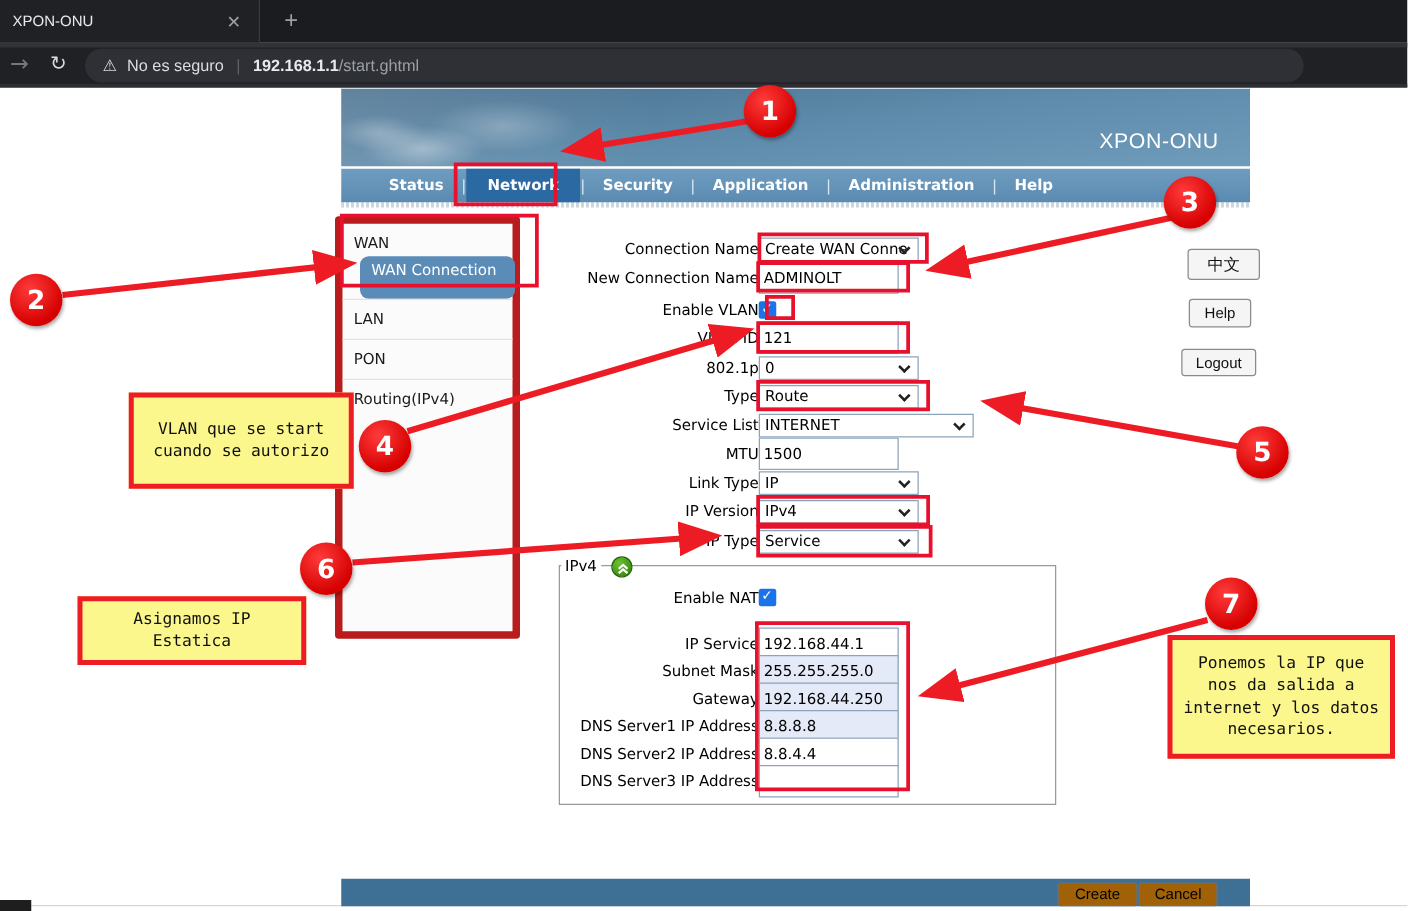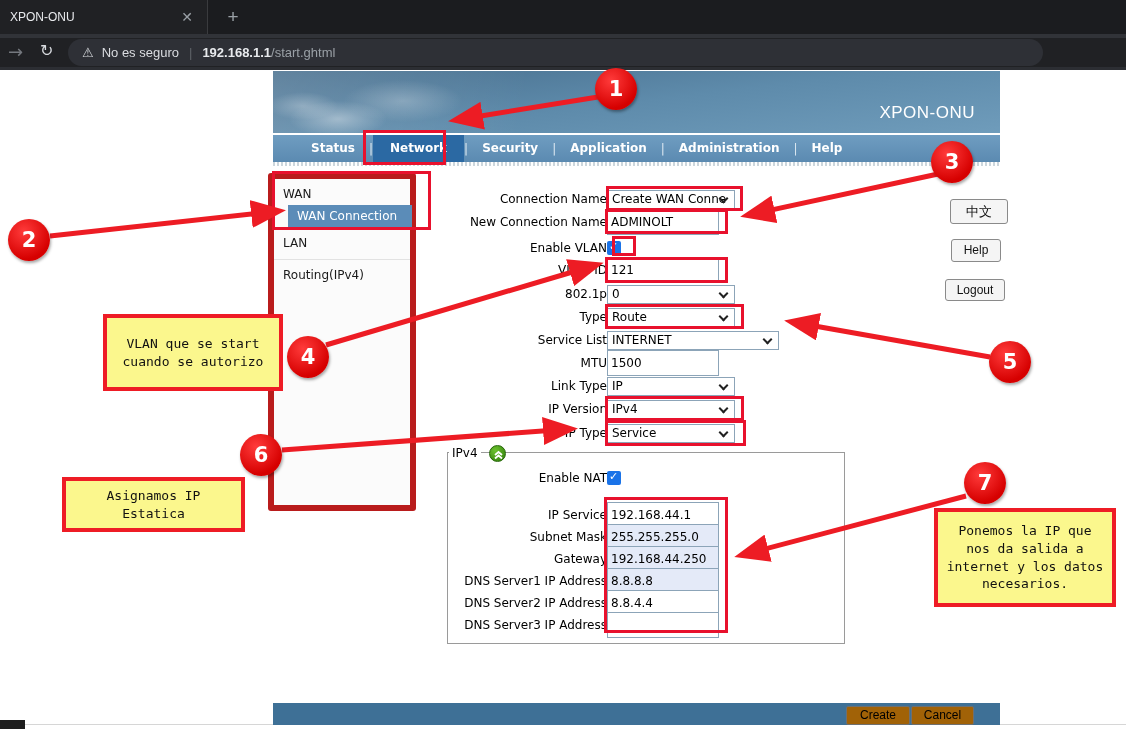--- a/index.html
+++ b/index.html
@@ -36,21 +36,21 @@
     background:linear-gradient(#6f9dc1,#5b8ab1); display:flex; align-items:center; padding-left:24px;
     font-size:12px; font-weight:bold; color:#fff; }
   .nav-item { height:27px; line-height:27px; text-align:center; padding:0 14px; }
   .nav-item.sel { background:#2b69a3; padding:0 17px; }
   .nav-div { color:#dce8f1; font-weight:normal; }
   .nav-hatch { position:absolute; left:273px; top:162px; width:727px; height:4px;
     background:repeating-linear-gradient(90deg,#ccd6dc 0 2px,#ffffff 2px 4px); }
 
   .sidebar { position:absolute; left:268px; top:173px; width:148px; height:338px; background:#fbfbfb; border:6px solid #b91c1c; border-radius:3px; font-size:12px; color:#1a1a1a; }
   .sb-group { padding:8px 0 0 9px; height:26px; }
-  .sb-selected { margin-left:14px; width:124px; height:22px; line-height:22px; background:#5b8cb8; color:#fff; padding-left:9px; }
+  .sb-selected { margin-left:14px; width:124px; height:34px; line-height:22px; background:#5b8cb8; color:#fff; padding-left:9px;border-radius:7px; }
   .sb-item { border-top:1px solid #e2e2e2; height:32px; padding:8px 0 0 9px; margin-top:0; }
   .sb-item:first-of-type { margin-top:12px; }
 
   .sidebtn { position:absolute; background:#f5f5f5; border:1px solid #8a8a8a; border-radius:3px; text-align:center; font-family:"Liberation Sans",sans-serif; color:#111; }
   .btn-cn { left:950px; top:199px; width:58px; height:25px; font-size:13px; line-height:23px; }
   .btn-help { left:951px; top:239px; width:50px; height:23px; font-size:12px; line-height:21px; }
   .btn-logout { left:945px; top:279px; width:60px; height:22px; font-size:12px; line-height:20px; }
 
   
   .frow { position:absolute; left:430px; display:flex; align-items:center; height:20px; }
@@ -126,20 +126,21 @@
   <span class="nav-item">Administration</span>
   <span class="nav-div">|</span>
   <span class="nav-item">Help</span>
 </div>
 <div class="nav-hatch"></div>
 
 <div class="sidebar">
   <div class="sb-group">WAN</div>
   <div class="sb-selected">WAN Connection</div>
   <div class="sb-item">LAN</div>
+  <div class="sb-item">PON</div>
   <div class="sb-item">Routing(IPv4)</div>
 </div>
 
 <div class="sidebtn btn-cn">中文</div>
 <div class="sidebtn btn-help">Help</div>
 <div class="sidebtn btn-logout">Logout</div>
 
 <div class="frow" style="top:189px">
   <span class="flabel">Connection Name</span>
   <span class="ctl fake-select">

